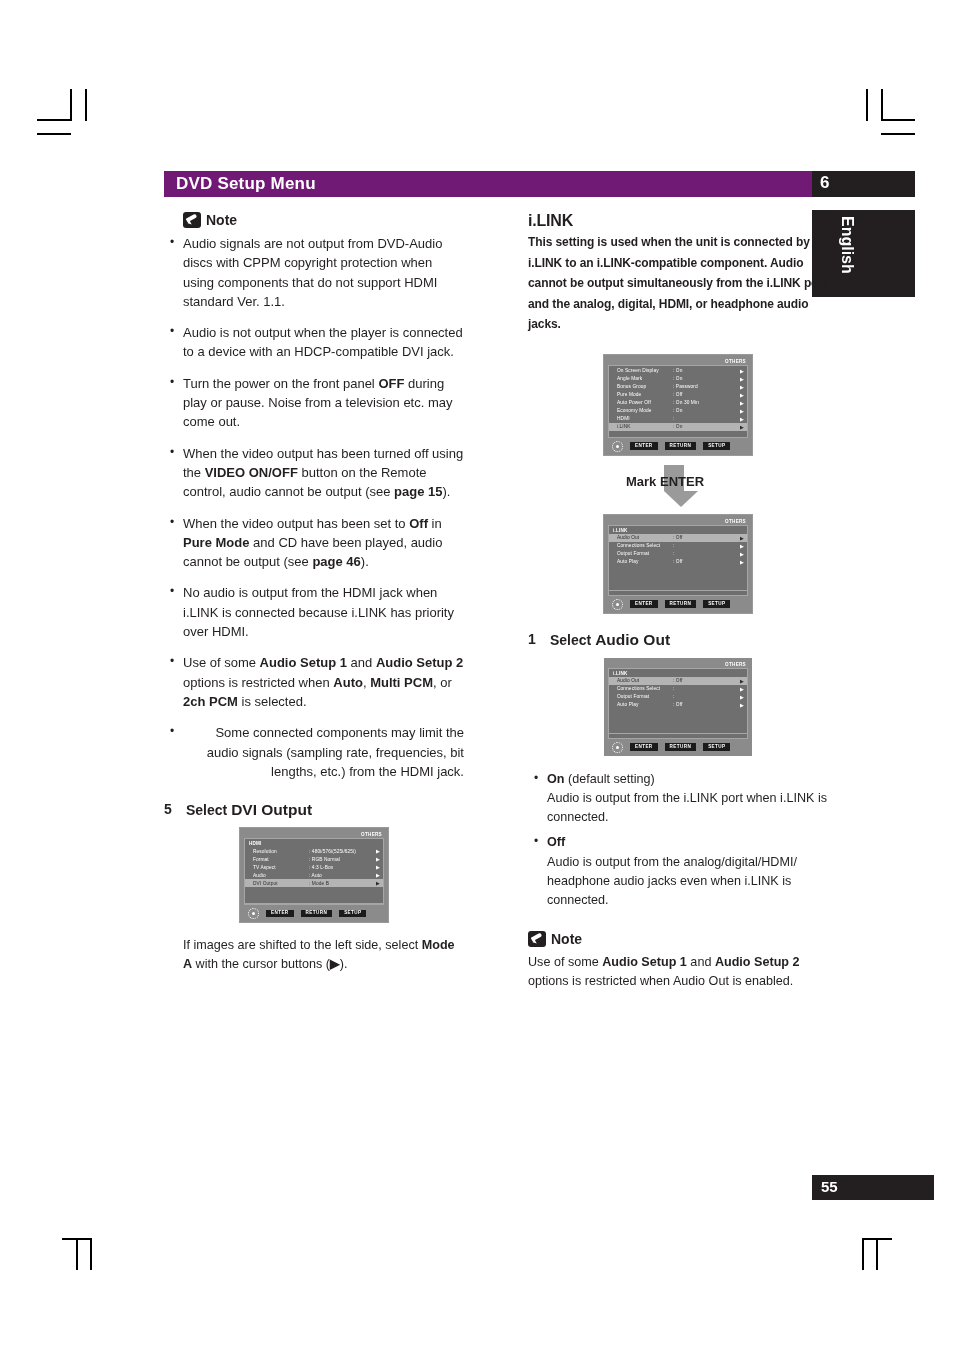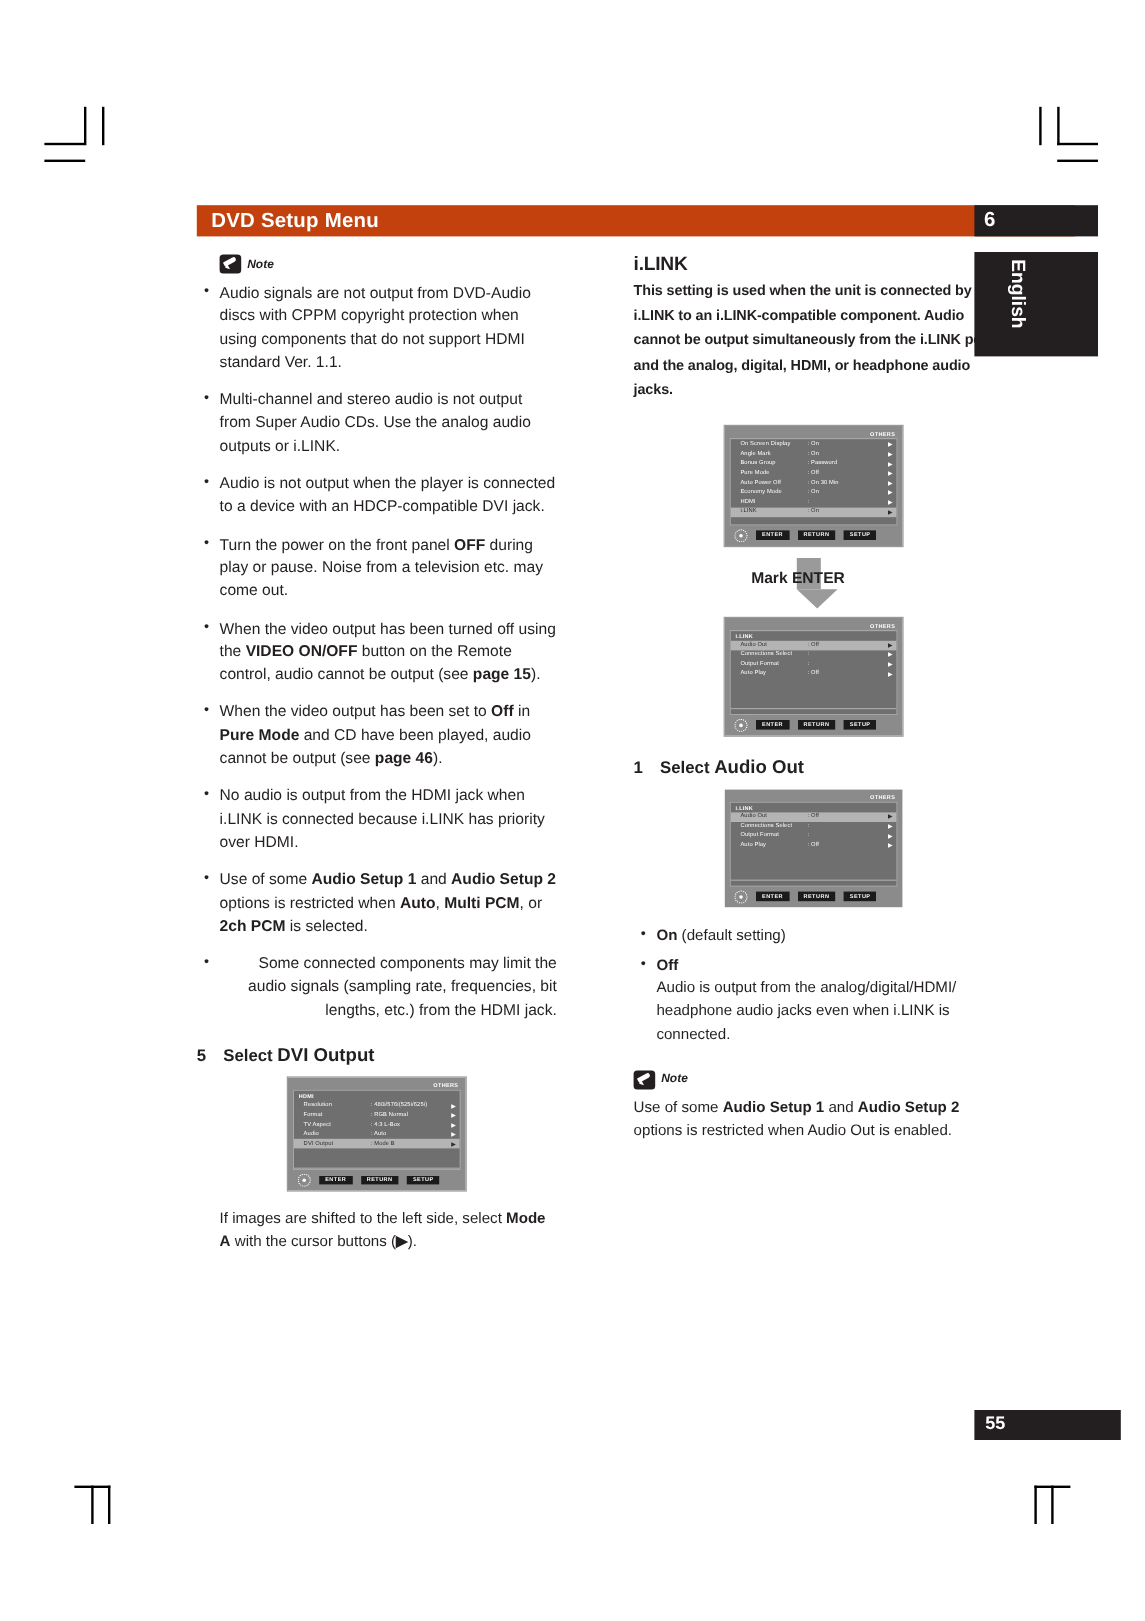--- a/index.html
+++ b/index.html
@@ -20,21 +20,21 @@
   }
 
   
   .cmark { position: absolute; background: #000; }
 
   
   #header-bar {
     position: absolute;
     left: 164px; top: 171px;
     width: 732px; height: 26px;
-    background: #c2410c;
+    background: #701a75;
   }
   #header-title {
     position: absolute;
     left: 12px; top: 3px;
     color: #fff;
     font-size: 17px;
     font-weight: bold;
     letter-spacing: 0.2px;
   }
   #chapter-badge {
@@ -103,21 +103,21 @@
   .note-icon::after {
     content: "";
     position: absolute;
     left: 2.5px; top: 9px;
     width: 0; height: 0;
     border-left: 3px solid transparent;
     border-right: 3px solid transparent;
     border-bottom: 3px solid #fff;
     transform: rotate(-118deg);
   }
-  .note-title { font-size: 10px; font-weight: bold; font-style: italic; }
+  .note-title { font-size: 14px; font-weight: bold; }
 
   
   ul.bul {
     list-style: none;
     margin: 0;
     padding: 0;
   }
   ul.bul > li {
     position: relative;
     padding-left: 19px;
@@ -366,21 +366,20 @@
 
   <div class="col" id="col-left">
 
     <div class="note-head">
       <span class="note-icon"></span>
       <span class="note-title">Note</span>
     </div>
 
     <ul class="bul">
       <li>Audio signals are not output from DVD-Audio discs with CPPM copyright protection when using components that do not support HDMI standard Ver. 1.1.</li>
-      <li>Multi-channel and stereo audio is not output from Super Audio CDs. Use the analog audio outputs or i.LINK.</li>
       <li>Audio is not output when the player is connected to a device with an HDCP-compatible DVI jack.</li>
       <li>Turn the power on the front panel <span class="b">OFF</span> during play or pause. Noise from a television etc. may come out.</li>
       <li>When the video output has been turned off using the <span class="b">VIDEO ON/OFF</span> button on the Remote control, audio cannot be output (see <span class="b">page 15</span>).</li>
       <li>When the video output has been set to <span class="b">Off</span> in <span class="b">Pure Mode</span> and CD have been played, audio cannot be output (see <span class="b">page 46</span>).</li>
       <li>No audio is output from the HDMI jack when i.LINK is connected because i.LINK has priority over HDMI.</li>
       <li>Use of some <span class="b">Audio Setup 1</span> and <span class="b">Audio Setup 2</span> options is restricted when <span class="b">Auto</span>, <span class="b">Multi PCM</span>, or <span class="b">2ch PCM</span> is selected.</li>
       <li>Some connected components may limit the audio signals (sampling rate, frequencies, bit lengths, etc.) from the HDMI jack.</li>
     </ul>
 
     <div class="step">
@@ -581,20 +580,21 @@
           </span>
         <span class="key">ENTER</span>
         <span class="key">RETURN</span>
         <span class="key">SETUP</span>
       </div>
     </div>
 
     <ul class="opt">
       <li>
         <span class="b">On</span><span> (default setting)</span><br>
+        <span>Audio is output from the i.LINK port when i.LINK is connected.</span>
       </li>
       <li>
         <span class="b">Off</span><span></span><br>
         <span>Audio is output from the analog/digital/HDMI/ headphone audio jacks even when i.LINK is connected.</span>
       </li>
     </ul>
 
 
     <div class="note-head" style="margin-left:0; margin-top:20px;">
       <span class="note-icon"></span>

